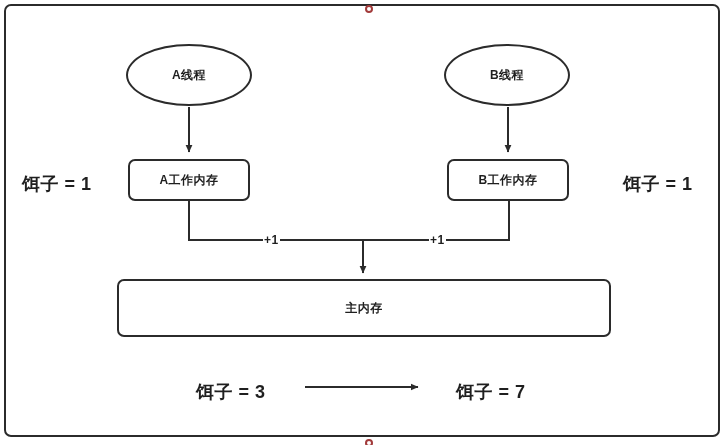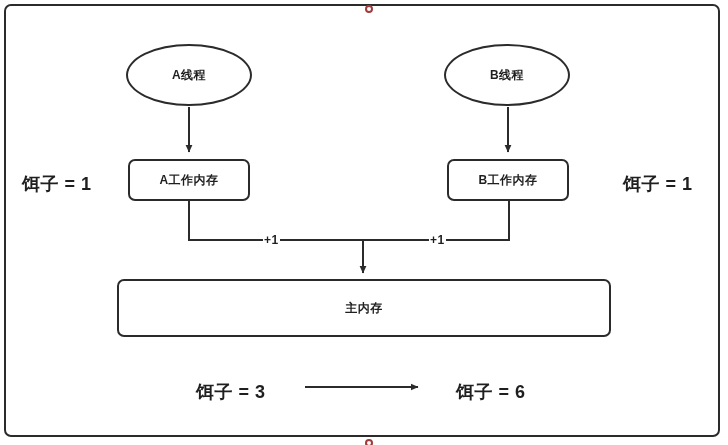--- a/index.html
+++ b/index.html
@@ -168,15 +168,15 @@
 
   <div class="rbox" id="box-main">
     <span class="shape-label">主内存</span>
   </div>
 
   <span class="flabel" id="label-left">饵子 = 1</span>
   <span class="flabel" id="label-right">饵子 = 1</span>
   <span class="flabel" id="label-plus-1">+1</span>
   <span class="flabel" id="label-plus-2">+1</span>
   <span class="flabel" id="label-before">饵子 = 3</span>
-  <span class="flabel" id="label-after">饵子 = 6</span>
+  <span class="flabel" id="label-after">饵子 = 7</span>
 
 </div>
 
 </body></html>

